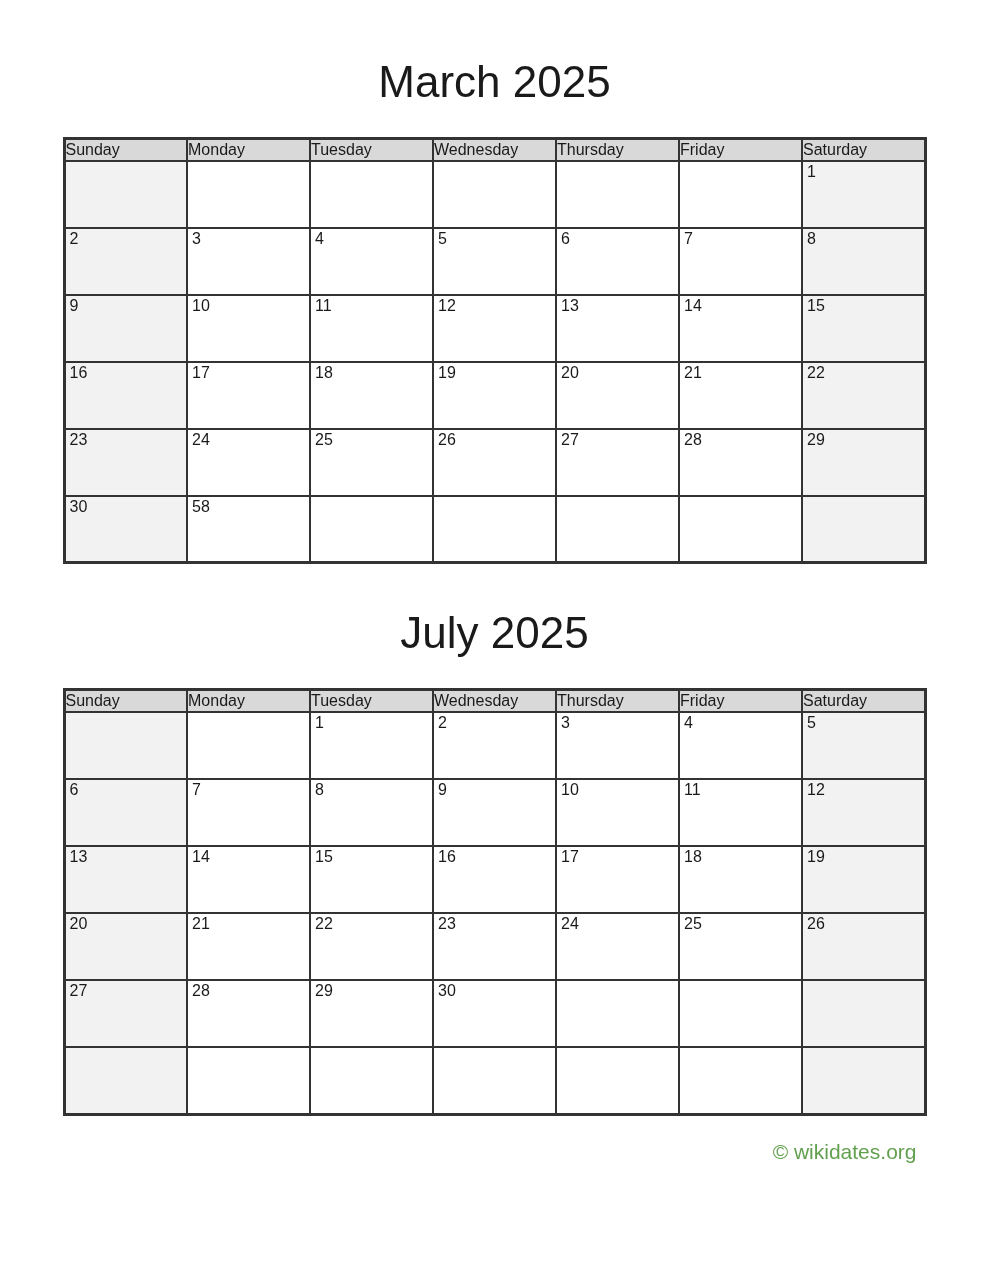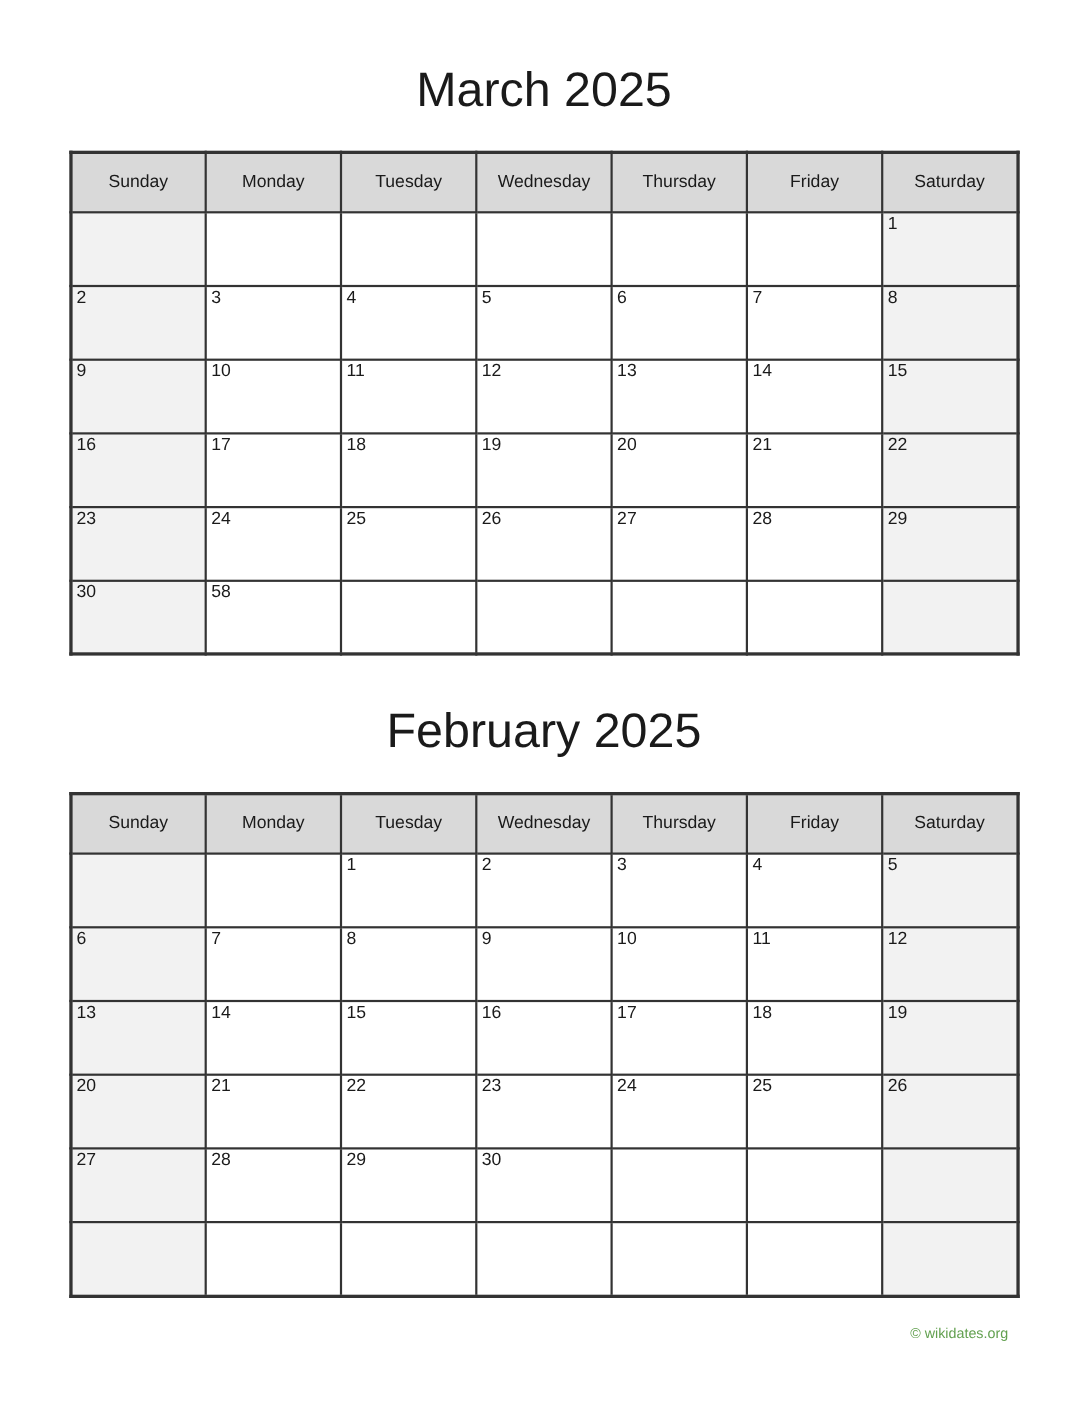--- a/index.html
+++ b/index.html
@@ -34,43 +34,43 @@
     width:864px;
     margin:0 auto;
     border-collapse:collapse;
     table-layout:fixed;
     border:3px solid var(--border-color);
   }
   table.calendar th{
     background:var(--header-bg);
     font-size:16px;
     font-weight:400;
-    text-align:center;
+    text-align:left;
     height:22px;
-    padding:17px 0;
+    padding:1px 0;
     border:2px solid var(--border-color);
   }
   table.calendar td{
     height:67px;
     border:2px solid var(--border-color);
     vertical-align:top;
     text-align:left;
     font-size:16px;
     padding:1px 0 0 4px;
     background:#ffffff;
   }
   table.calendar td.weekend{
     background:var(--weekend-bg);
   }
   .footer{
     width:864px;
     margin:24px auto 0 auto;
     text-align:right;
     padding-right:10px;
-    font-size:13px;
+    font-size:21px;
   }
   .footer a{
     color:var(--footer-color);
     text-decoration:none;
     cursor:pointer;
   }
 </style>
 </head>
 <body>
 
@@ -141,21 +141,21 @@
           <td></td>
           <td></td>
           <td></td>
           <td class="weekend"></td>
         </tr>
       </tbody>
   </table>
 </section>
 
 <section class="month-section second">
-  <h1 class="month-title">February 2025</h1>
+  <h1 class="month-title">July 2025</h1>
   <table class="calendar">
     <thead>
         <tr>
           <th>Sunday</th>
           <th>Monday</th>
           <th>Tuesday</th>
           <th>Wednesday</th>
           <th>Thursday</th>
           <th>Friday</th>
           <th>Saturday</th>

